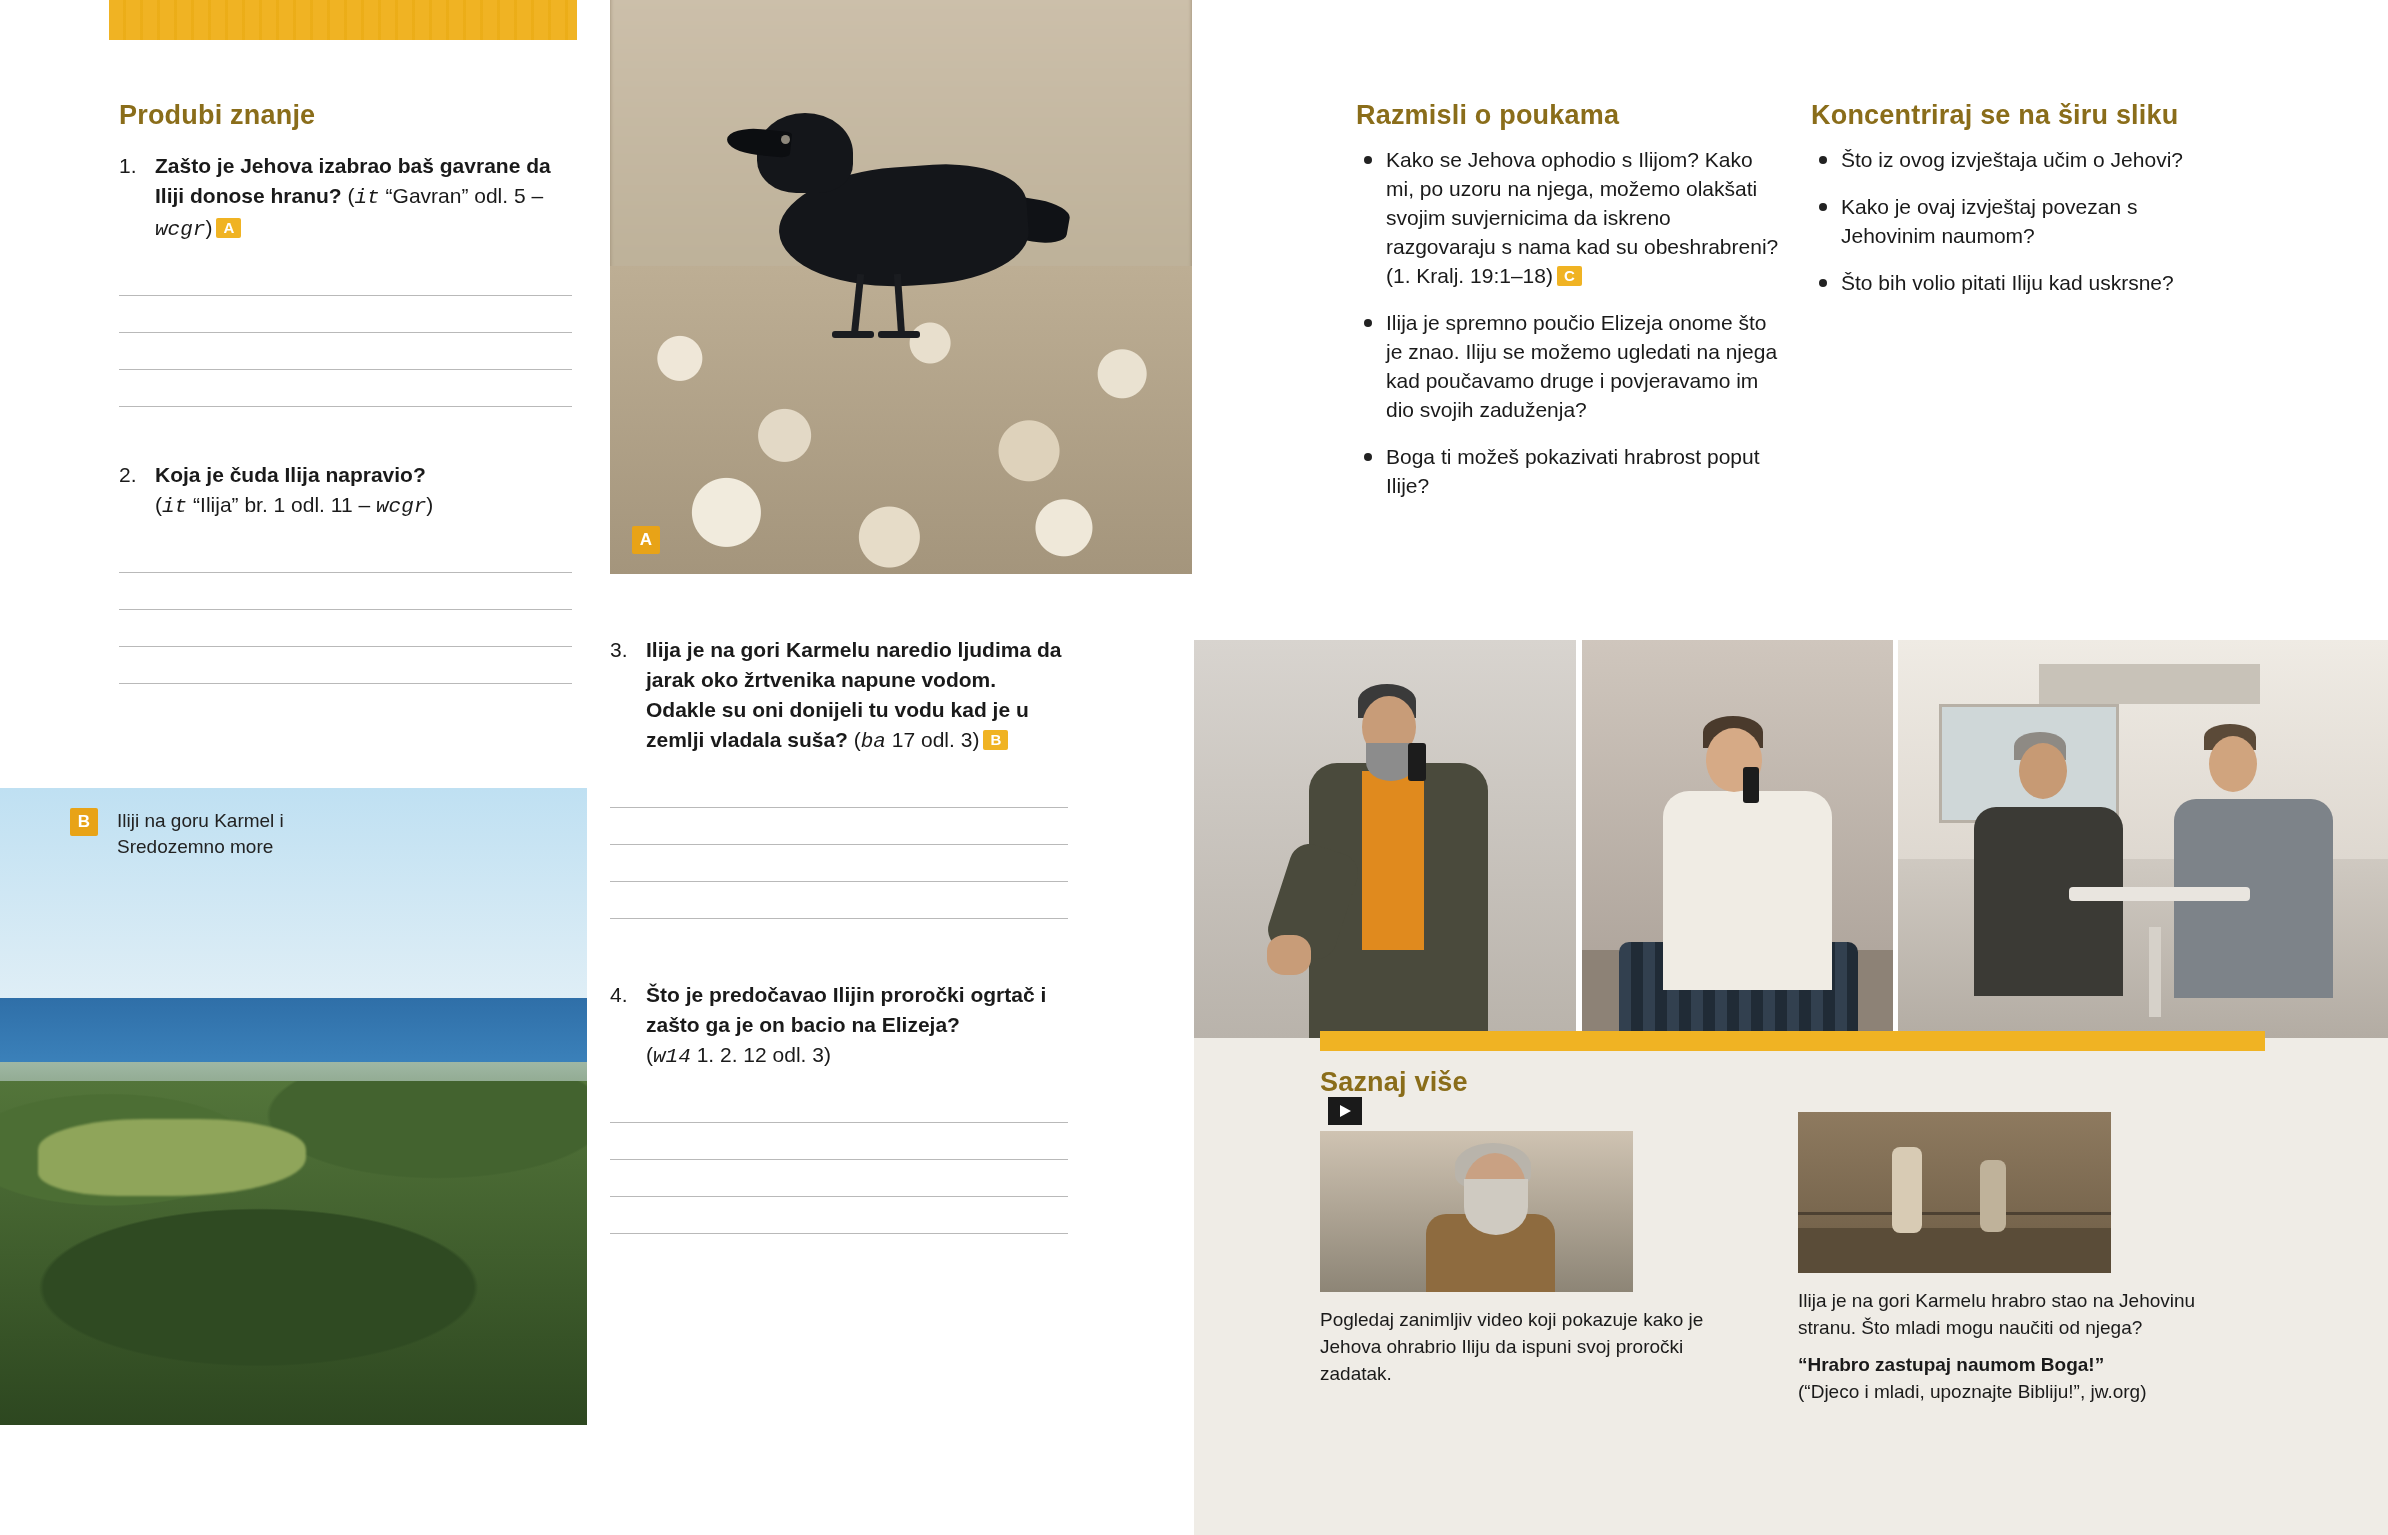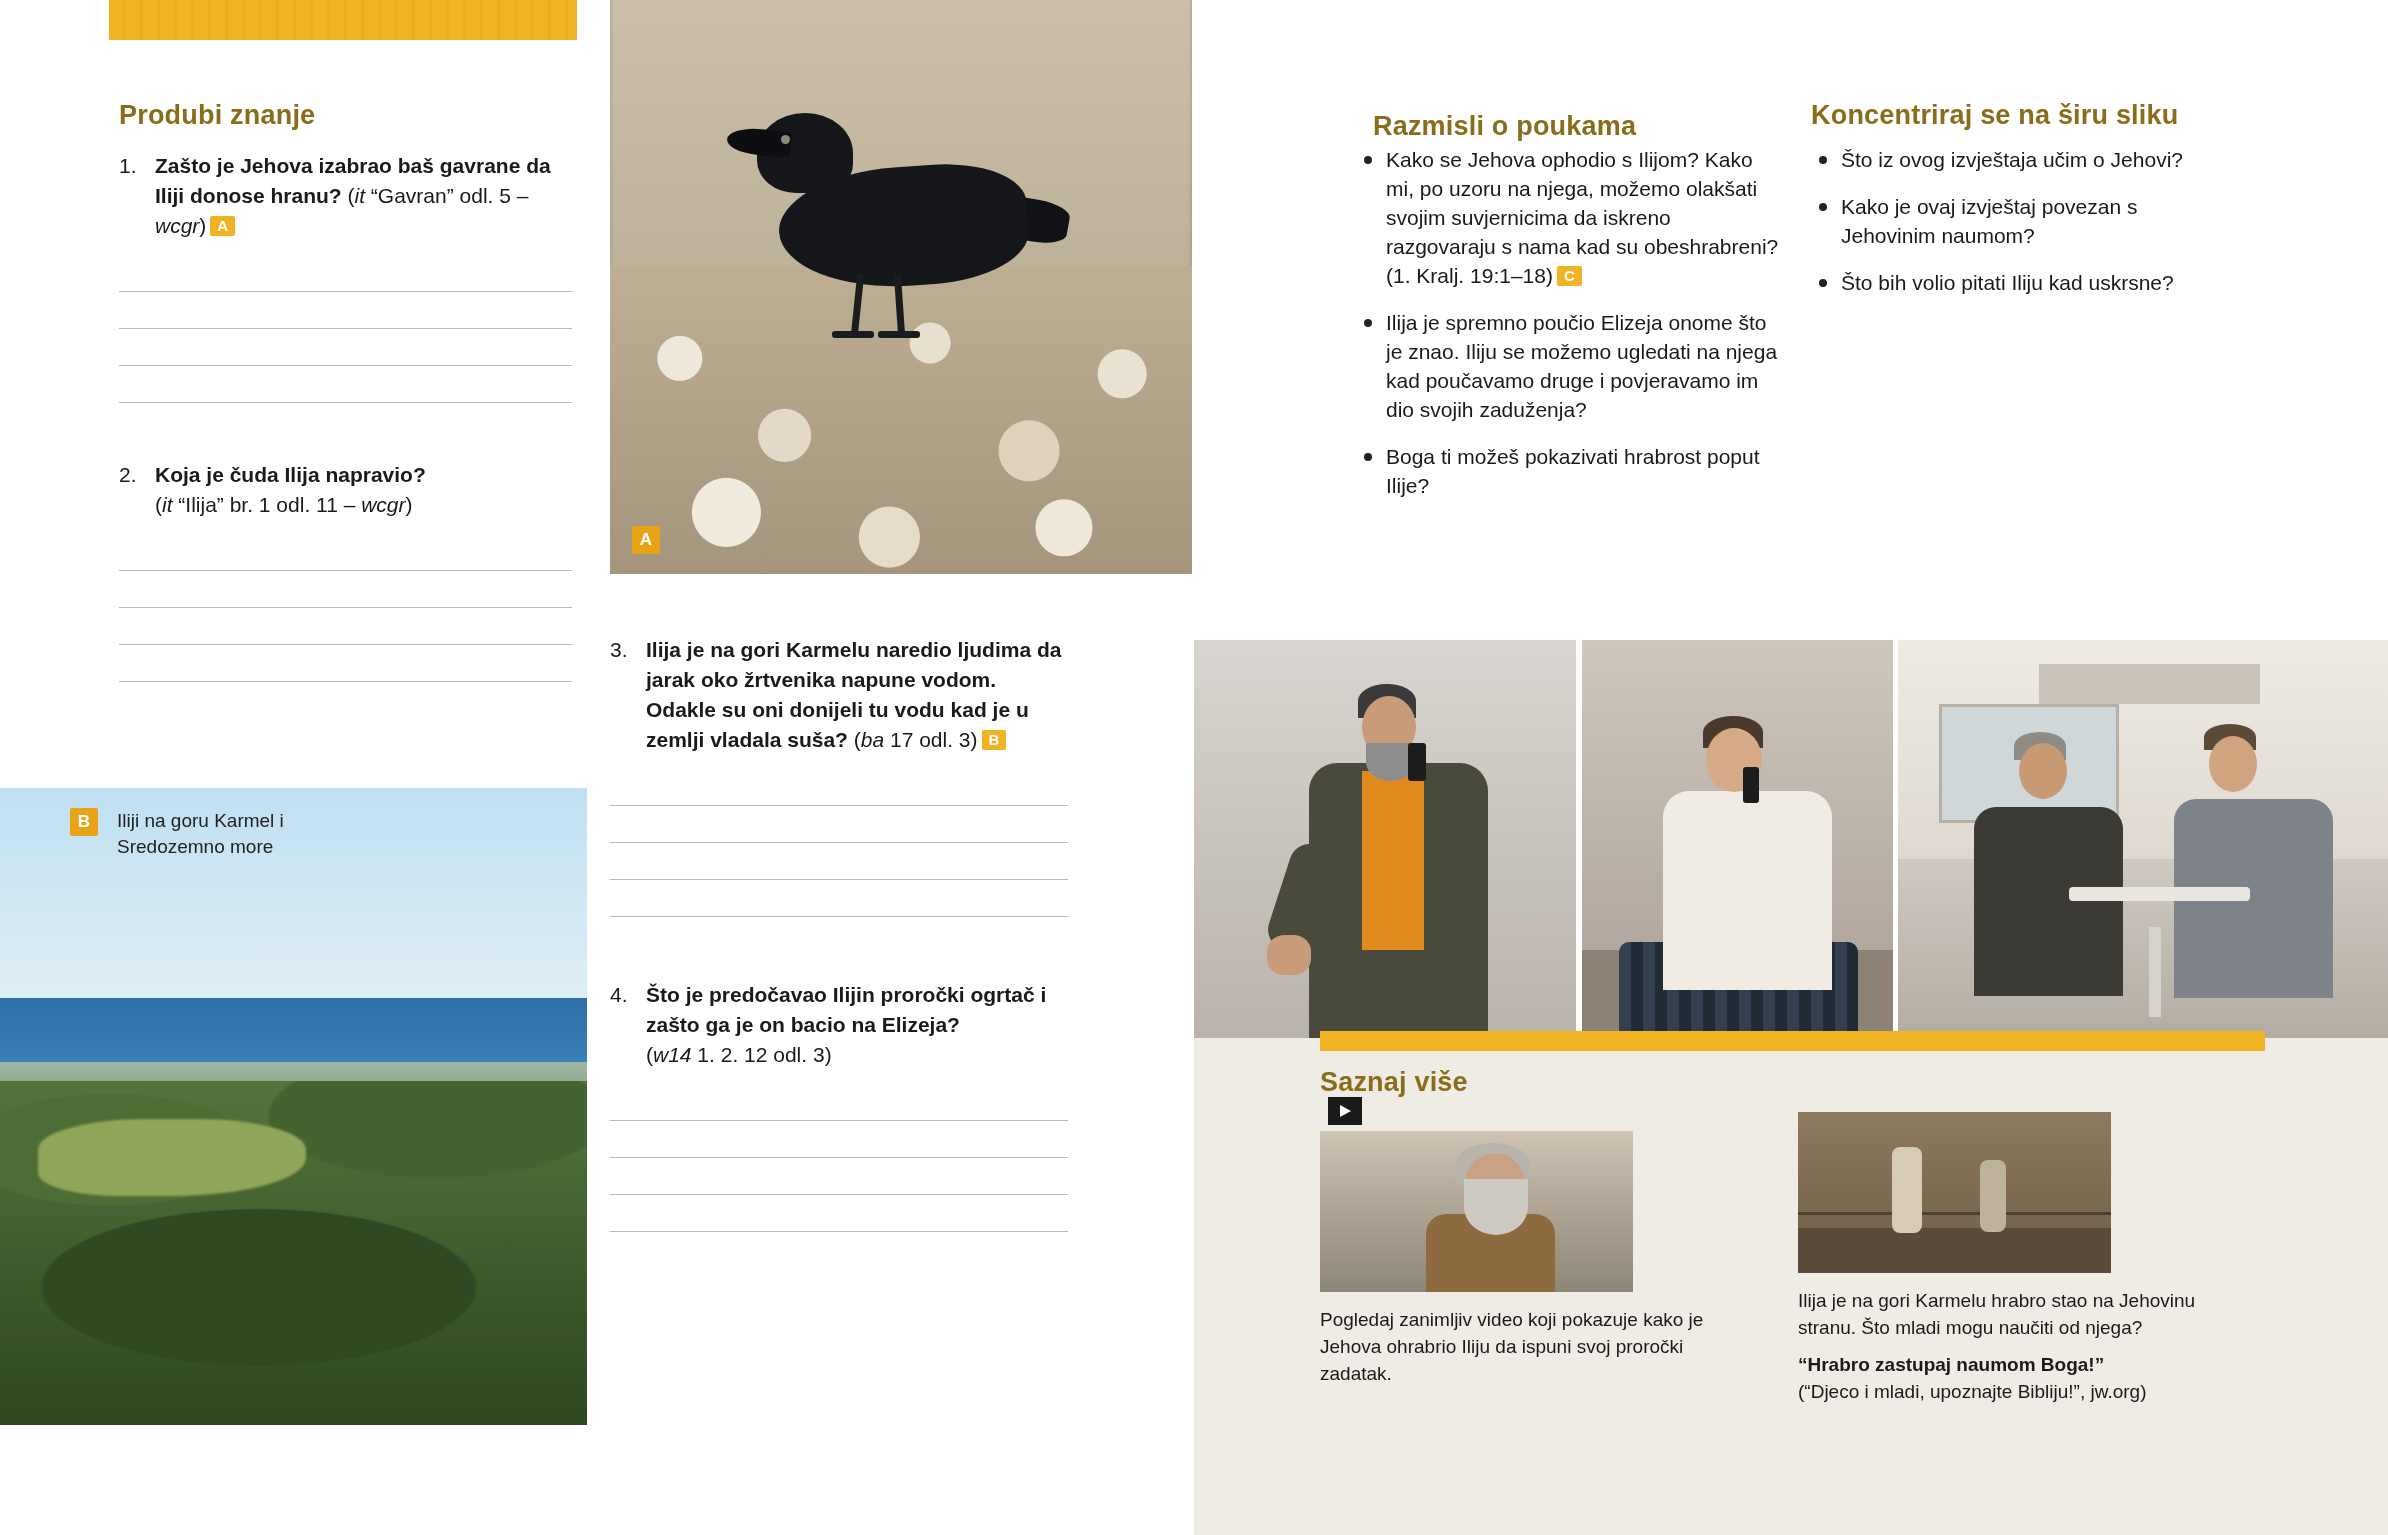--- a/index.html
+++ b/index.html
@@ -39,21 +39,21 @@
   .h-sec {
     font-size:27px; font-weight:bold; color:#8a6d1a; letter-spacing:0.2px;
   }
 
   
   .qcol { position:absolute; }
   .qitem { display:flex; margin-bottom:6px; }
   .qnum { width:36px; flex:0 0 36px; font-size:21px; line-height:30px; }
   .qtext { font-size:21px; line-height:30px; }
   .qtext b { font-weight:bold; }
-  .qtext i { font-style:italic; }
+  .qtext i { font-style:italic;font-family:Liberation Mono, monospace; }
   .badge-inline {
     display:inline-block; background:#f0b323; color:#ffffff;
     font-size:15px; font-weight:bold; line-height:20px;
     padding:0 7px; border-radius:2px; vertical-align:2px; margin-left:4px;
   }
   .rules { margin-top:14px; }
   .rule { border-bottom:1px solid #b9b9b9; height:37px; }
 
   
   .img-box { position:absolute; overflow:hidden; }
@@ -325,21 +325,21 @@
   <div class="img-box carmel">
     <div class="sky2"></div>
     <div class="sea"></div>
     <div class="coast"></div>
     <div class="hills"></div>
     <div class="field"></div>
   </div>
   <div class="corner-badge" style="left:70px;top:808px;">B</div>
   <div class="carmel-cap">Iliji na goru Karmel i Sredozemno more</div>
 
-  <div class="h-sec" style="position:absolute;left:1356px;top:111px;margin-left:17px;">Razmisli o poukama</div>
+  <div class="h-sec" style="position:absolute;left:1356px;top:100px;">Razmisli o poukama</div>
   <ul class="bullets" style="position:absolute;left:1356px;top:145px;width:428px;">
     <li>Kako se Jehova ophodio s Ilijom? Kako mi, po uzoru na njega, možemo olakšati svojim suvjernicima da iskreno razgovaraju s nama kad su obeshrabreni? (1. Kralj. 19:1–18)<span class="badge-inline">C</span></li>
     <li>Ilija je spremno poučio Elizeja onome što je znao. Iliju se možemo ugledati na njega kad poučavamo druge i povjeravamo im dio svojih zaduženja?</li>
     <li>Boga ti možeš pokazivati hrabrost poput Ilije?</li>
   </ul>
 
   <div class="h-sec" style="position:absolute;left:1811px;top:100px;">Koncentriraj se na širu sliku</div>
   <ul class="bullets" style="position:absolute;left:1811px;top:145px;width:418px;">
     <li>Što iz ovog izvještaja učim o Jehovi?</li>
     <li>Kako je ovaj izvještaj povezan s Jehovinim naumom?</li>

